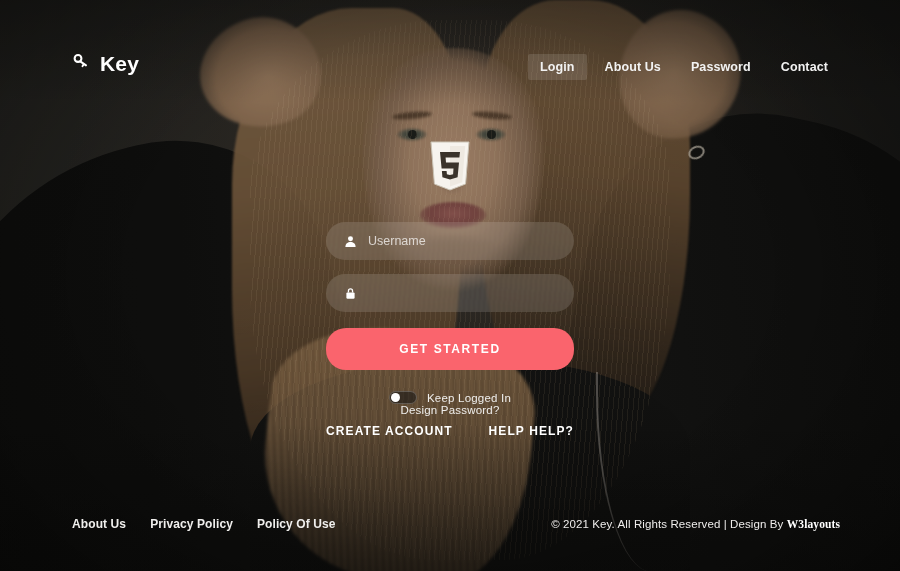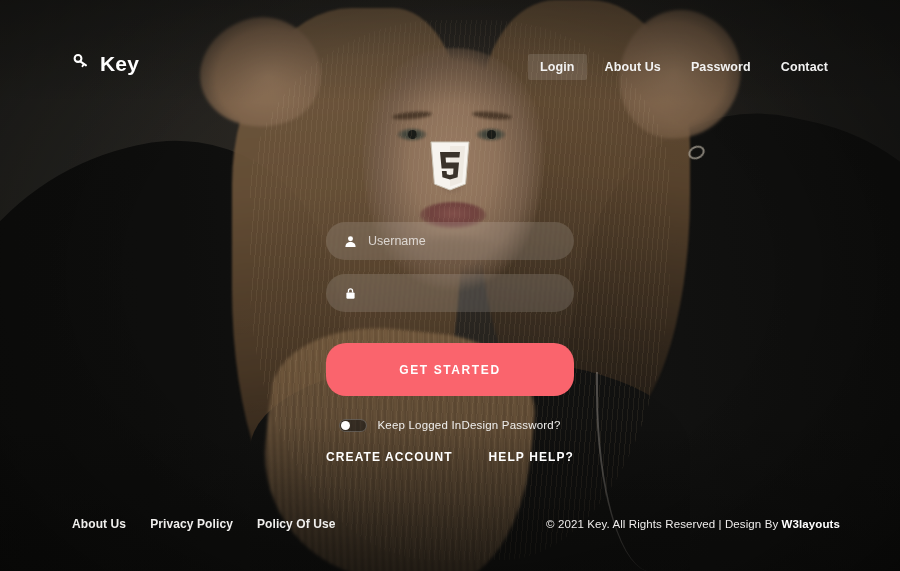--- a/index.html
+++ b/index.html
@@ -303,38 +303,39 @@
     font-family: "Liberation Sans", sans-serif;
     padding: 0;
   }
   .field input::placeholder {
     color: rgba(240,238,236,0.82);
     font-size: 12.5px;
   }
   .btn-primary {
     display: block;
     width: 100%;
-    height: 53px;
+    height: 42px;
     border: 0;
     border-radius: 20px;
     background: #fa646d;
     color: #ffffff;
     font-family: "Liberation Sans", sans-serif;
     font-size: 12px;
     font-weight: bold;
     letter-spacing: 1.6px;
     cursor: pointer;
-    margin-top: 31px;
+    margin-top: 16px;
   }
   .row-toggle {
     display: flex;
     align-items: center;
-    justify-content: center;
+    justify-content: space-between;
     margin-top: 21px;
     height: 16px;
+    flex-direction: column;
   }
   .toggle-group {
     display: flex;
     align-items: center;
     gap: 10px;
   }
   .toggle {
     position: relative;
     width: 28px;
     height: 13px;
@@ -400,21 +401,21 @@
     font-weight: bold;
     text-decoration: none;
     letter-spacing: 0.1px;
   }
   .copyright {
     color: #eeeceb;
     font-size: 11.5px;
     letter-spacing: 0.1px;
     white-space: nowrap;
   }
-  .copyright b { font-weight: bold; color: #ffffff; }
+  .copyright b { font-weight: bold; color: #ffffff; font-family: Liberation Serif, serif; }
 </style>
 </head>
 <body>
 
 <div class="page">
 
   <div class="bg">
     <div class="bg-wall"></div>
     <div class="bg-sleeve-left"></div>
     <div class="bg-sleeve-right"></div>

